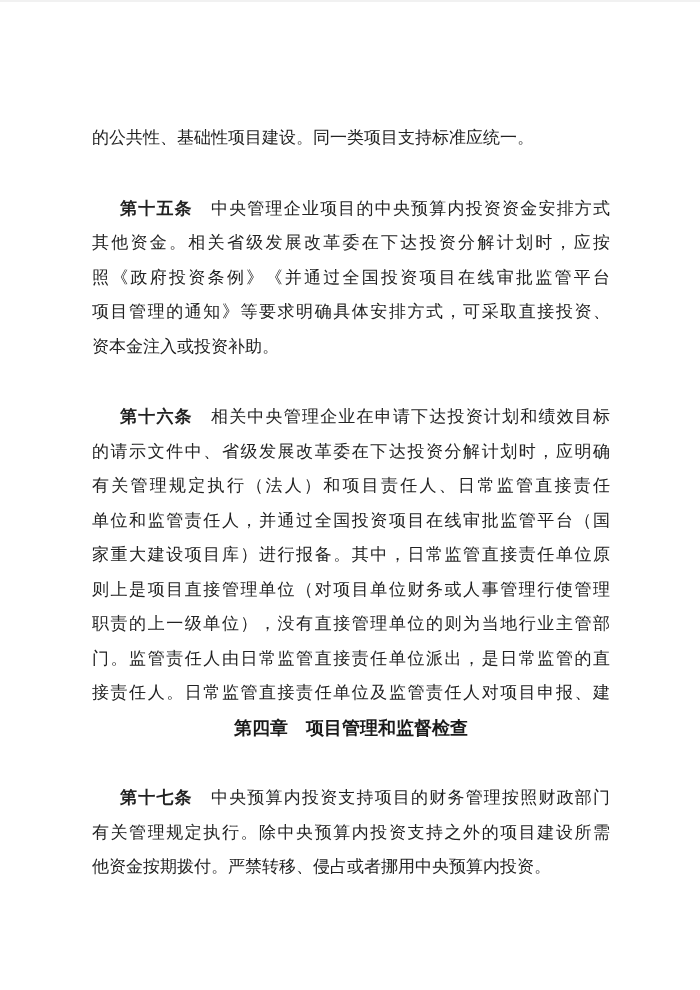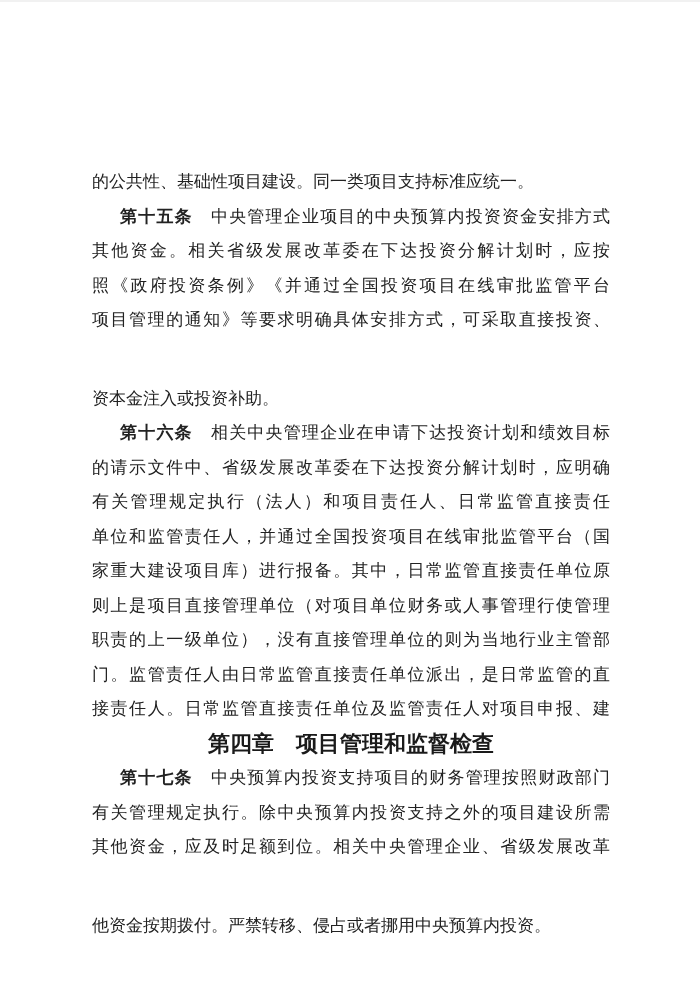--- a/index.html
+++ b/index.html
@@ -22,32 +22,32 @@
   }
   .para { margin: 0; }
   .line {
     text-align: justify;
     text-align-last: justify;
     height: 34.5px;
   }
   .line.end {
     text-align: right;
     text-align-last: left;
-    margin-top: 44px;
   }
   .line.first {
     text-indent: 28px;
+    margin-top: 36px;
   }
   .term { font-weight: bold; }
   .heading {
     height: 34.5px;
     text-align: right;
     text-align-last: center;
     font-weight: bold;
-    font-size: 22px;
+    font-size: 18px;
     color: #1a1a1a;
   }
 </style>
 </head>
 <body>
 
 <div class="page">
 
   <div class="para">
     <div class="line end">的公共性、基础性项目建设。同一类项目支持标准应统一。</div>
@@ -71,17 +71,16 @@
     <div class="line">职责的上一级单位），没有直接管理单位的则为当地行业主管部</div>
     <div class="line">门。监管责任人由日常监管直接责任单位派出，是日常监管的直</div>
     <div class="line">接责任人。日常监管直接责任单位及监管责任人对项目申报、建</div>
   </div>
 
   <div class="heading">第四章　项目管理和监督检查</div>
 
   <div class="para">
     <div class="line first"><span class="term">第十七条</span><span>　中央预算内投资支持项目的财务管理按照财政部门</span></div>
     <div class="line">有关管理规定执行。除中央预算内投资支持之外的项目建设所需</div>
-    <div class="line">其他资金，应及时足额到位。相关中央管理企业、省级发展改革</div>
     <div class="line end">他资金按期拨付。严禁转移、侵占或者挪用中央预算内投资。</div>
   </div>
 
 </div>
 
 </body></html>

